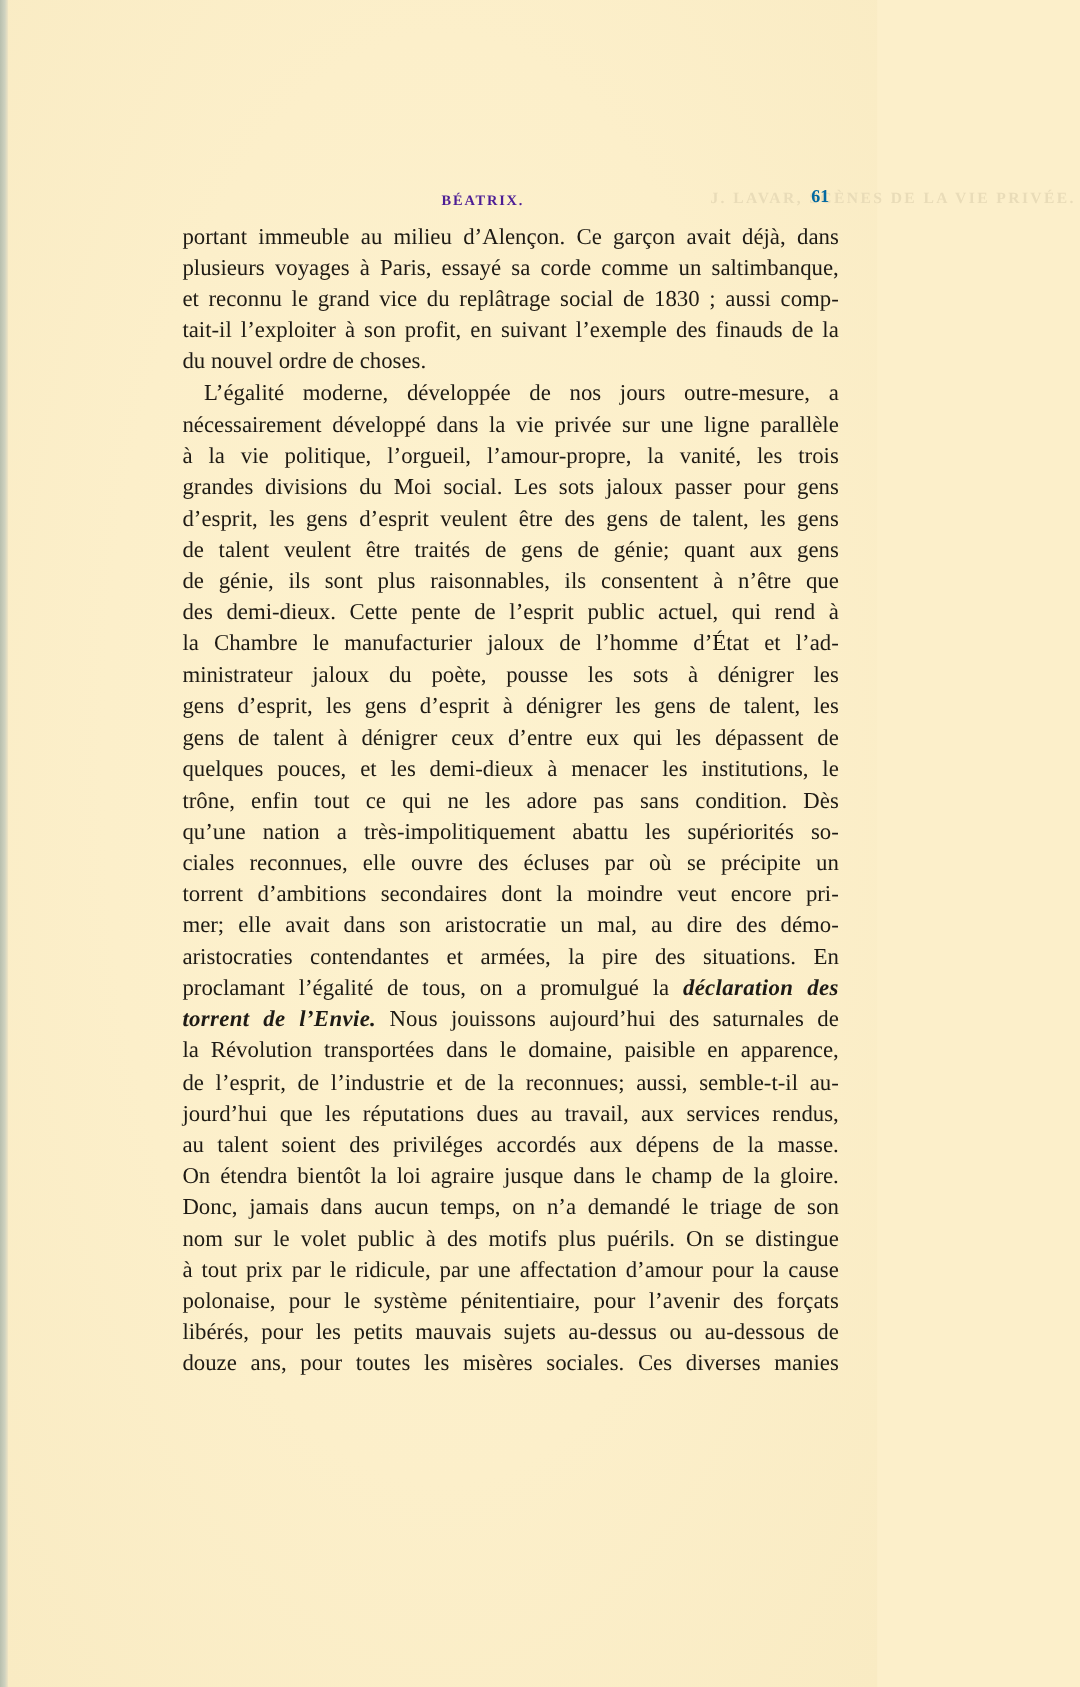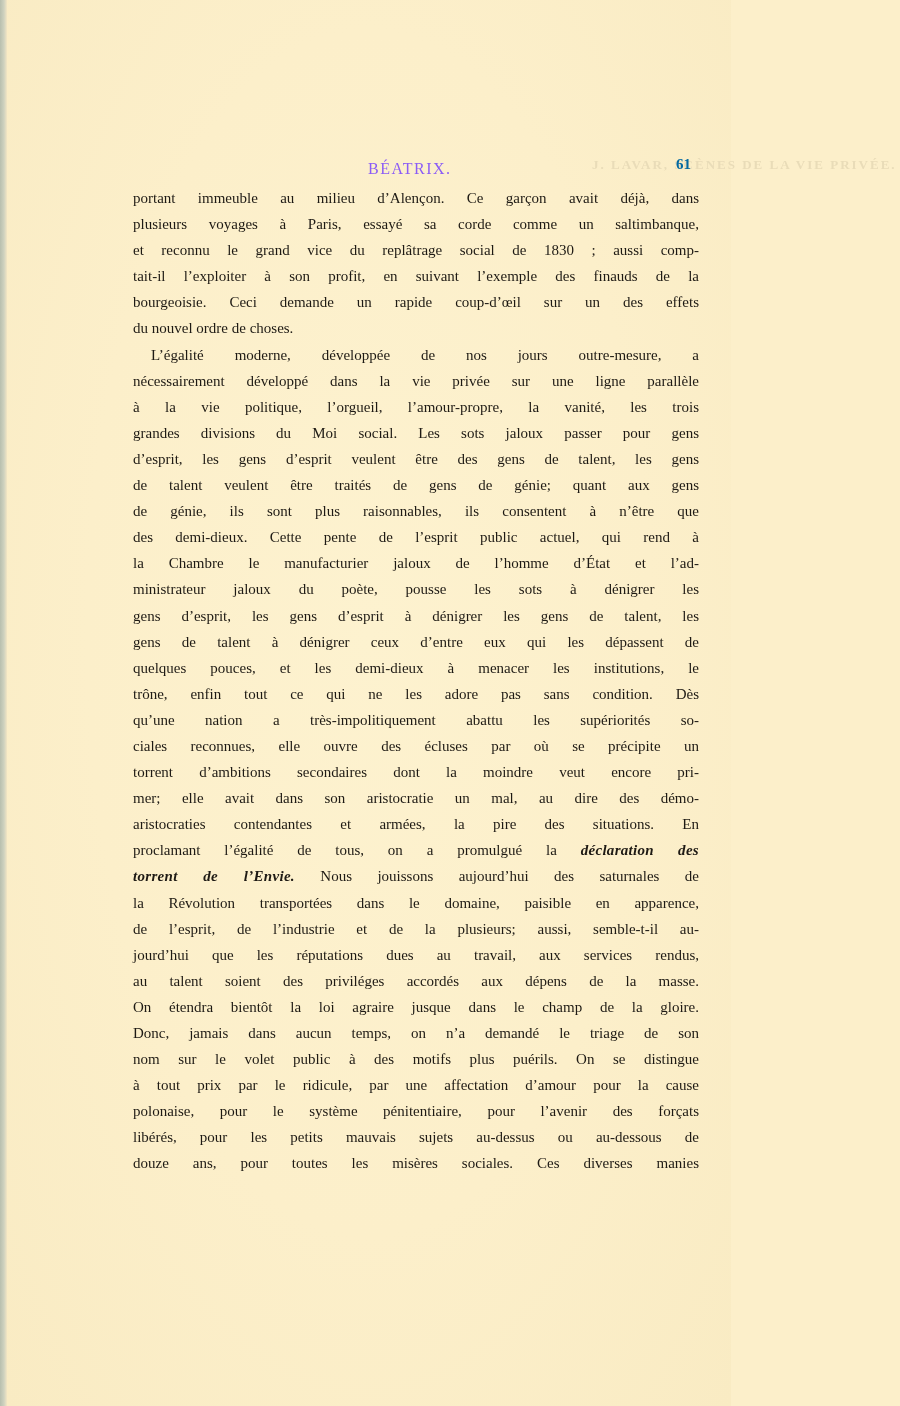--- a/index.html
+++ b/index.html
@@ -39,47 +39,48 @@
       font-size: 13px;
       letter-spacing: 2px;
       color: #e9dcb8;
       font-weight: bold;
       white-space: nowrap;
     }
     .running-head {
       position: absolute;
       left: 368px;
       top: 160px;
-      font-size: 16px;
-      font-weight: normal;
+      font-size: 12px;
+      font-weight: bold;
       letter-spacing: 1.5px;
-      color: #8b5cf6;
+      color: #4c1d95;
     }
     .page-number {
       position: absolute;
       left: 676px;
       top: 156px;
       font-size: 15px;
       font-weight: bold;
       color: #0369a1;
     }
     .text-block {
       position: absolute;
       left: 133px;
       top: 185px;
       width: 566px;
     }
     .line {
       height: 26.1px;
       line-height: 26.1px;
-      font-size: 15px;
+      font-size: 19px;
       text-align: justify;
       text-align-last: justify;
       white-space: nowrap;
       overflow: visible;
+      margin-left: 19px;
     }
     .line.last {
       text-align-last: left;
     }
     .line.indent {
       padding-left: 18px;
     }
     .italic {
       font-style: italic;
       letter-spacing: 0.3px;
@@ -98,21 +99,20 @@
 <div class="running-head">BÉATRIX.</div>
 <div class="page-number">61</div>
 
 <div class="text-block">
 
   <div>
     <div class="line">portant immeuble au milieu d’Alençon. Ce garçon avait déjà, dans</div>
     <div class="line">plusieurs voyages à Paris, essayé sa corde comme un saltimbanque,</div>
     <div class="line">et reconnu le grand vice du replâtrage social de 1830 ; aussi comp-</div>
     <div class="line">tait-il l’exploiter à son profit, en suivant l’exemple des finauds de la</div>
-    <div class="line">bourgeoisie. Ceci demande un rapide coup-d’œil sur un des effets</div>
     <div class="line last">du nouvel ordre de choses.</div>
   </div>
 
   <div>
     <div class="line indent">L’égalité moderne, développée de nos jours outre-mesure, a</div>
     <div class="line">nécessairement développé dans la vie privée sur une ligne parallèle</div>
     <div class="line">à la vie politique, l’orgueil, l’amour-propre, la vanité, les trois</div>
     <div class="line">grandes divisions du Moi social. Les sots jaloux passer pour gens</div>
     <div class="line">d’esprit, les gens d’esprit veulent être des gens de talent, les gens</div>
     <div class="line">de talent veulent être traités de gens de génie; quant aux gens</div>
@@ -125,21 +125,21 @@
     <div class="line">quelques pouces, et les demi-dieux à menacer les institutions, le</div>
     <div class="line">trône, enfin tout ce qui ne les adore pas sans condition. Dès</div>
     <div class="line">qu’une nation a très-impolitiquement abattu les supériorités so-</div>
     <div class="line">ciales reconnues, elle ouvre des écluses par où se précipite un</div>
     <div class="line">torrent d’ambitions secondaires dont la moindre veut encore pri-</div>
     <div class="line">mer; elle avait dans son aristocratie un mal, au dire des démo-</div>
     <div class="line">aristocraties contendantes et armées, la pire des situations. En</div>
     <div class="line"><span>proclamant l’égalité de tous, on a promulgué la </span><span class="italic">déclaration des</span></div>
     <div class="line"><span class="italic">torrent de l’Envie.</span><span> Nous jouissons aujourd’hui des saturnales de</span></div>
     <div class="line">la Révolution transportées dans le domaine, paisible en apparence,</div>
-    <div class="line">de l’esprit, de l’industrie et de la plusieurs; aussi, semble-t-il au-</div>
+    <div class="line">de l’esprit, de l’industrie et de la reconnues; aussi, semble-t-il au-</div>
     <div class="line">jourd’hui que les réputations dues au travail, aux services rendus,</div>
     <div class="line">au talent soient des priviléges accordés aux dépens de la masse.</div>
     <div class="line">On étendra bientôt la loi agraire jusque dans le champ de la gloire.</div>
     <div class="line">Donc, jamais dans aucun temps, on n’a demandé le triage de son</div>
     <div class="line">nom sur le volet public à des motifs plus puérils. On se distingue</div>
     <div class="line">à tout prix par le ridicule, par une affectation d’amour pour la cause</div>
     <div class="line">polonaise, pour le système pénitentiaire, pour l’avenir des forçats</div>
     <div class="line">libérés, pour les petits mauvais sujets au-dessus ou au-dessous de</div>
     <div class="line">douze ans, pour toutes les misères sociales. Ces diverses manies</div>
   </div>

